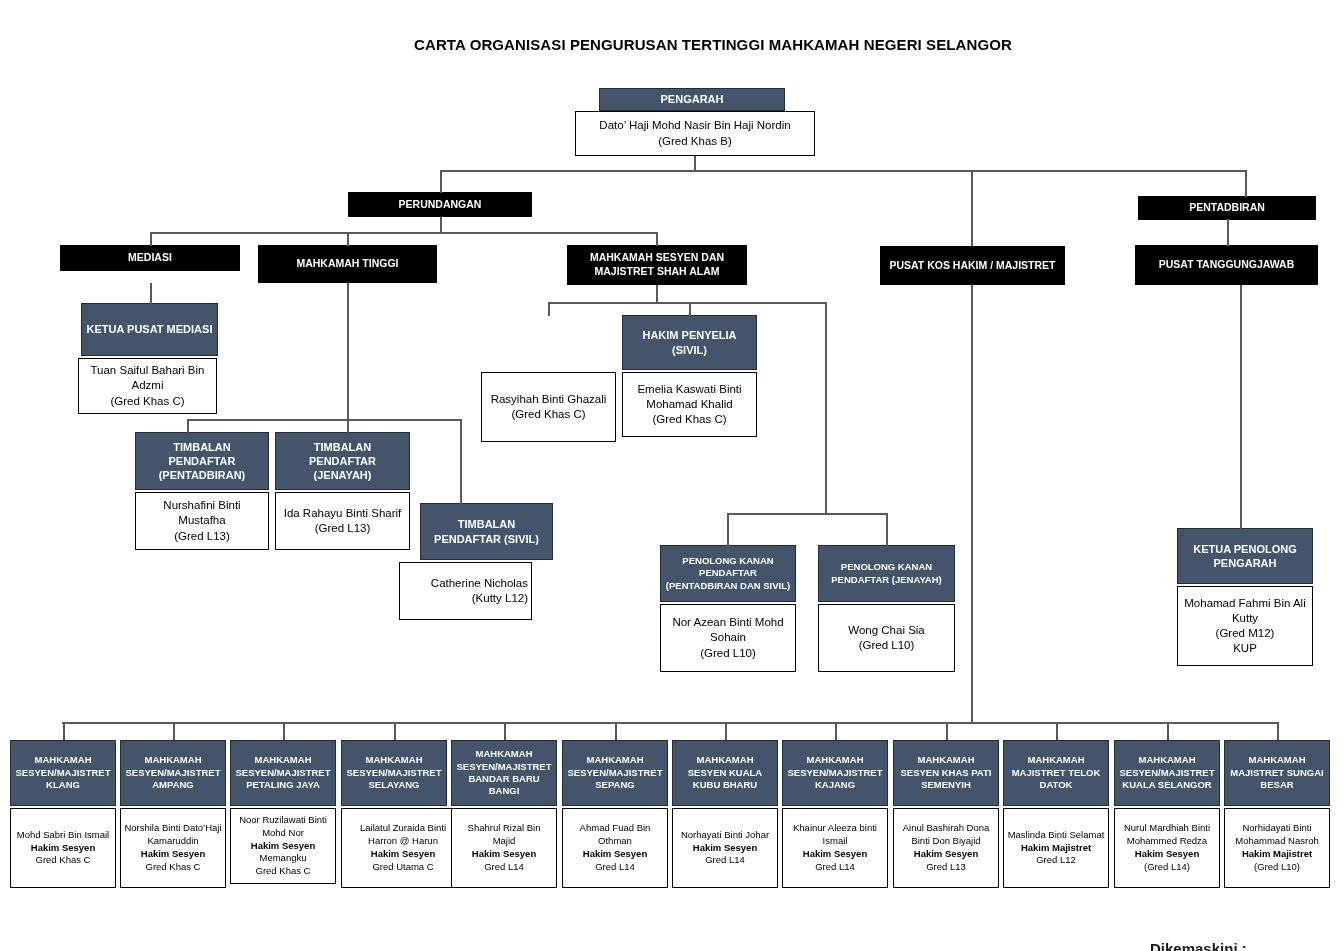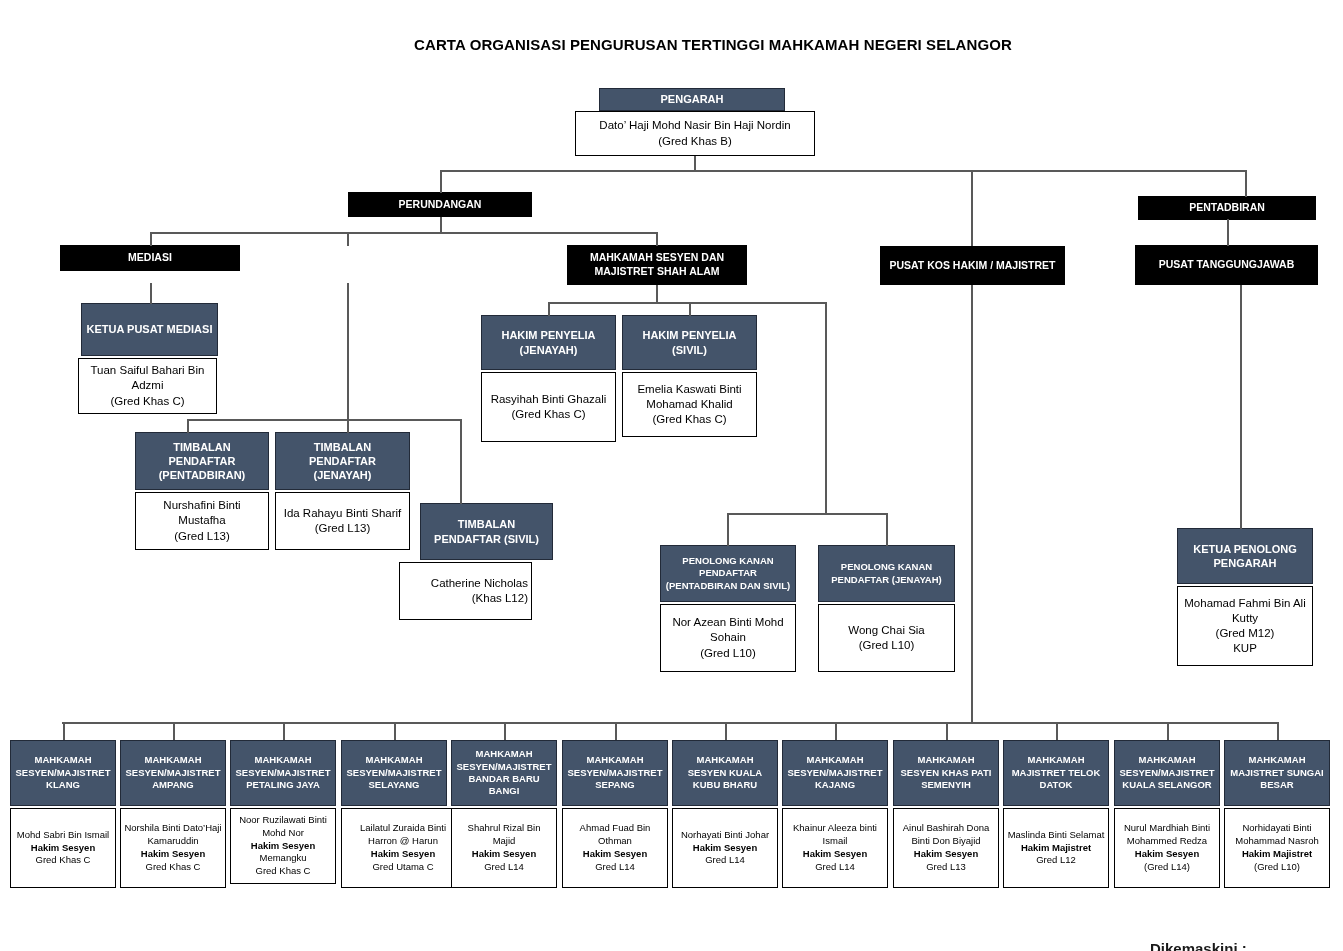--- a/index.html
+++ b/index.html
@@ -46,31 +46,31 @@
   <div class="box slate" style="left:599px;top:88px;width:186px;height:23px;">PENGARAH</div>
   <div class="box name-box" style="left:575px;top:111px;width:240px;height:45px;">
     <div>Dato’ Haji Mohd Nasir Bin Haji Nordin</div>
     <div>(Gred Khas B)</div>
   </div>
 
   <div class="box black-box" style="left:348px;top:192px;width:184px;height:25px;">PERUNDANGAN</div>
   <div class="box black-box" style="left:1138px;top:196px;width:178px;height:24px;">PENTADBIRAN</div>
 
   <div class="box black-box" style="left:60px;top:245px;width:180px;height:26px;">MEDIASI</div>
+  <div class="box black-box" style="left:258px;top:245px;width:179px;height:38px;">MAHKAMAH TINGGI</div>
   <div class="box black-box" style="left:567px;top:245px;width:180px;height:40px;">MAHKAMAH SESYEN DAN MAJISTRET SHAH ALAM</div>
   <div class="box black-box" style="left:880px;top:246px;width:185px;height:39px;">PUSAT KOS HAKIM / MAJISTRET</div>
   <div class="box black-box" style="left:1135px;top:245px;width:183px;height:40px;">PUSAT TANGGUNGJAWAB</div>
 
   <div class="box slate" style="left:81px;top:303px;width:137px;height:53px;">KETUA PUSAT MEDIASI</div>
   <div class="box name-box" style="left:78px;top:358px;width:139px;height:56px;">
     <div>Tuan Saiful Bahari Bin Adzmi</div>
     <div>(Gred Khas C)</div>
   </div>
 
-  <div class="box slate" style="left:481px;top:315px;width:135px;height:55px;">HAKIM PENYELIA (JENAYAH)</div>
   <div class="box name-box" style="left:481px;top:372px;width:135px;height:70px;">
     <div>Rasyihah Binti Ghazali</div>
     <div>(Gred Khas C)</div>
   </div>
 
   <div class="box slate" style="left:622px;top:315px;width:135px;height:55px;">HAKIM PENYELIA (SIVIL)</div>
   <div class="box name-box" style="left:622px;top:372px;width:135px;height:65px;">
     <div>Emelia Kaswati Binti Mohamad Khalid</div>
     <div>(Gred Khas C)</div>
   </div>
@@ -83,21 +83,21 @@
 
   <div class="box slate" style="left:275px;top:432px;width:135px;height:58px;">TIMBALAN PENDAFTAR (JENAYAH)</div>
   <div class="box name-box" style="left:275px;top:492px;width:135px;height:58px;">
     <div>Ida Rahayu Binti Sharif</div>
     <div>(Gred L13)</div>
   </div>
 
   <div class="box slate" style="left:420px;top:503px;width:133px;height:57px;">TIMBALAN PENDAFTAR (SIVIL)</div>
   <div class="box name-box" style="left:399px;top:562px;width:133px;height:58px;align-items:flex-end;">
     <div>Catherine Nicholas</div>
-    <div>(Khas L12)</div>
+    <div>(Kutty L12)</div>
   </div>
 
   <div class="box slate small" style="left:660px;top:545px;width:136px;height:57px;">PENOLONG KANAN PENDAFTAR (PENTADBIRAN DAN SIVIL)</div>
   <div class="box name-box" style="left:660px;top:604px;width:136px;height:68px;">
     <div>Nor Azean Binti Mohd Sohain</div>
     <div>(Gred L10)</div>
   </div>
 
   <div class="box slate small" style="left:818px;top:545px;width:137px;height:57px;">PENOLONG KANAN PENDAFTAR (JENAYAH)</div>
   <div class="box name-box" style="left:818px;top:604px;width:137px;height:68px;">

